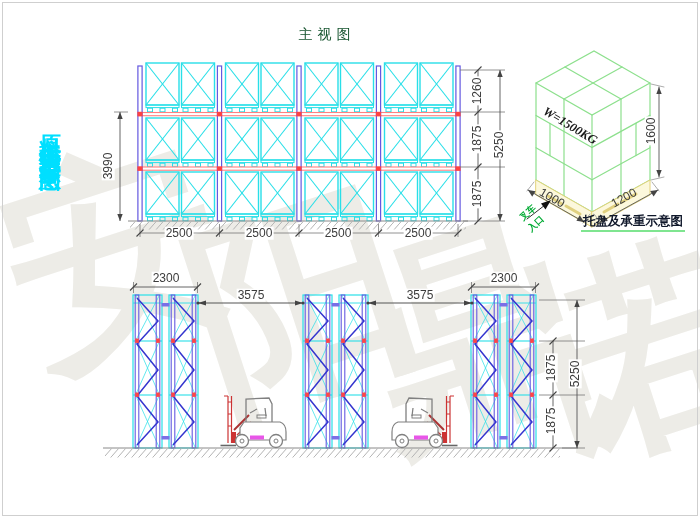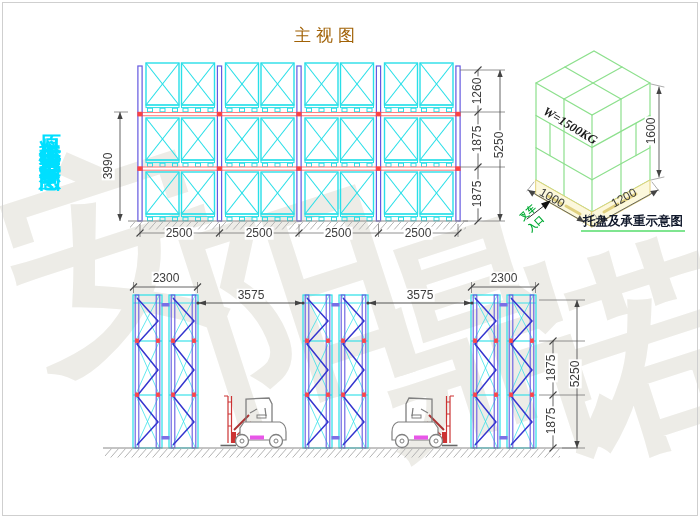--- a/index.html
+++ b/index.html
@@ -8,21 +8,21 @@
   #frame{position:absolute;left:2px;top:2px;right:2px;bottom:2px;border:1px solid #cfcfcf;z-index:4;pointer-events:none;}
   .wm{position:absolute;z-index:0;font-size:215px;font-weight:bold;color:#edece7;
       transform:translate(-50%,-50%) rotate(-18deg);user-select:none;line-height:1;}
   #drawing{position:absolute;left:0;top:0;z-index:1;}
   .lbl{position:absolute;z-index:3;font-size:12px;color:#3c3c3c;background:#fff;
        padding:0 1px;white-space:nowrap;line-height:1.05;transform:translate(-50%,-50%);}
   .rot90{transform:translate(-50%,-50%) rotate(-90deg);}
   .r30{transform:translate(-50%,-50%) rotate(30deg);}
   .rm29{transform:translate(-50%,-50%) rotate(-29deg);}
   .nobg{background:transparent;}
-  .title{position:absolute;z-index:3;font-size:17px;letter-spacing:5px;color:#a16207;
+  .title{position:absolute;z-index:3;font-size:14px;letter-spacing:5px;color:#14532d;
          transform:translate(-50%,-50%);white-space:nowrap;}
   #leftcap{position:absolute;left:39px;top:117px;z-index:2;writing-mode:vertical-rl;
            font-size:22px;font-weight:bold;letter-spacing:3px;color:#00dfff;line-height:1;}
   .wlabel{position:absolute;z-index:3;font-family:"Liberation Serif",serif;font-style:italic;
           font-weight:bold;font-size:12.5px;color:#1a1a1a;white-space:nowrap;
           transform:translate(-50%,-50%) rotate(31deg);}
   .entry{position:absolute;z-index:3;font-size:9px;font-weight:bold;color:#00aa33;
          white-space:nowrap;transform:translate(-50%,-50%) rotate(-42deg);}
   #caption{position:absolute;z-index:3;font-size:12.5px;font-weight:bold;color:#0f172a;
            border-bottom:1.5px solid #00cc22;padding:0 2px 1px 2px;white-space:nowrap;

